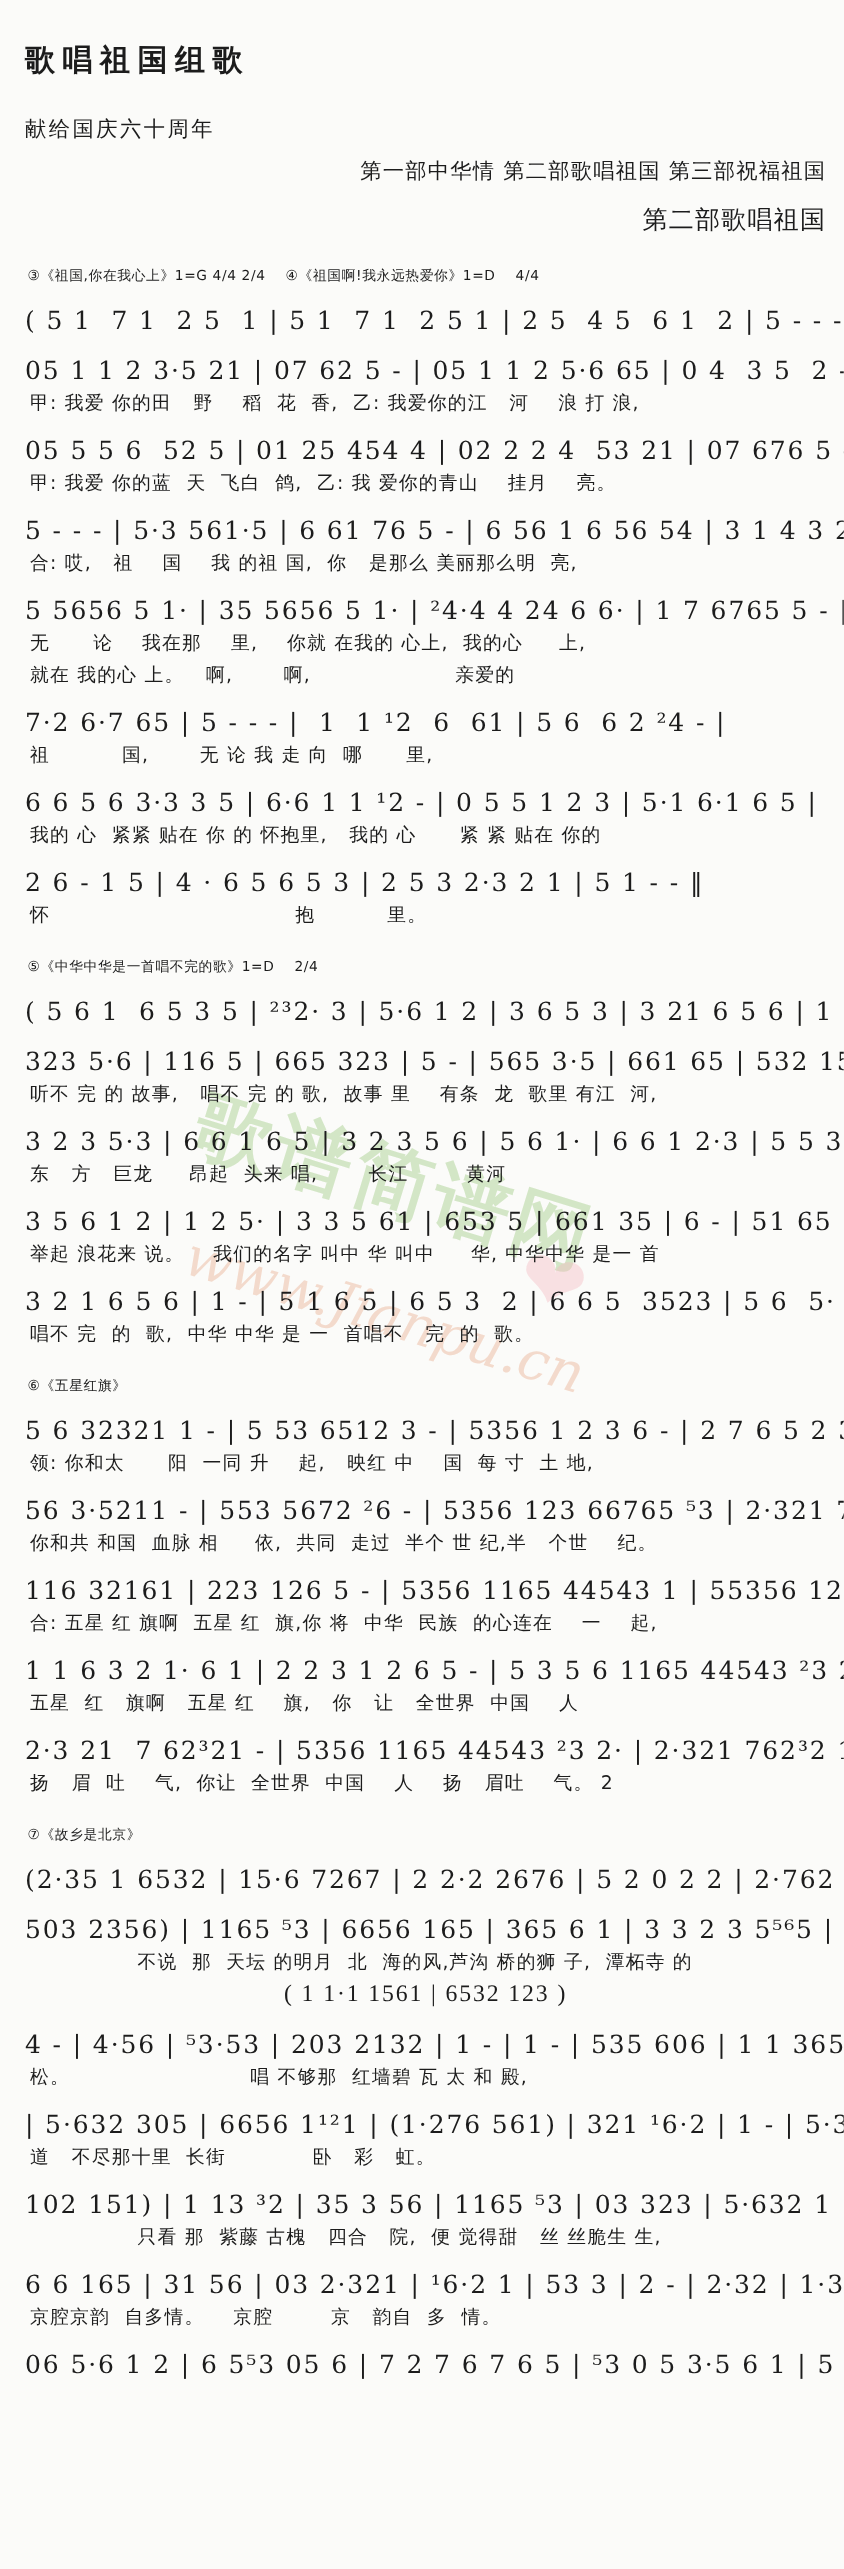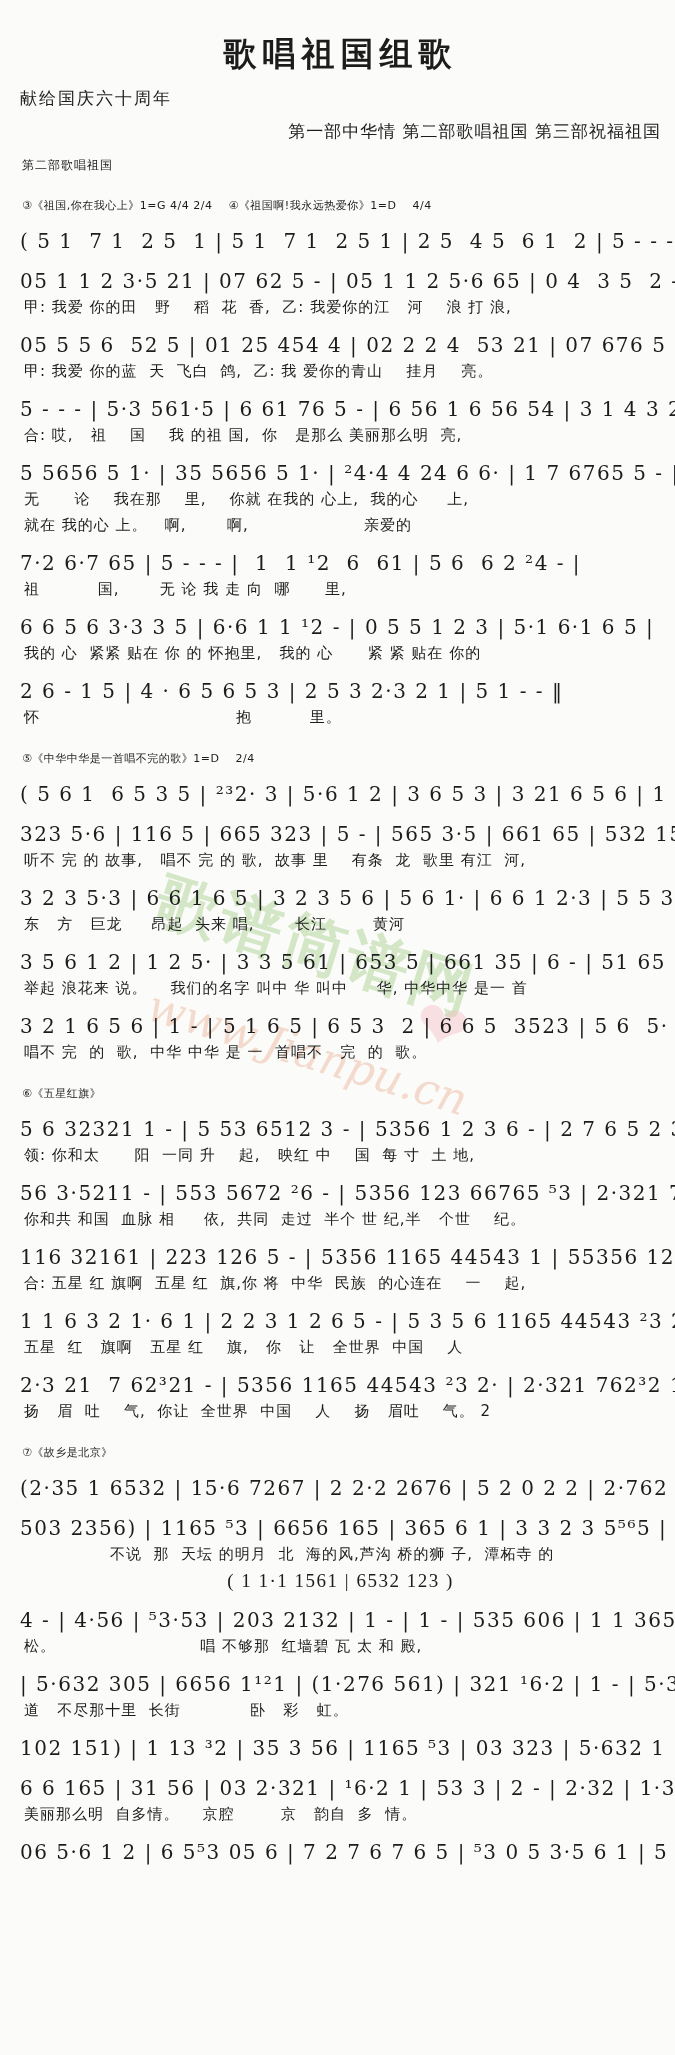--- a/index.html
+++ b/index.html
@@ -11,44 +11,44 @@
     overflow:hidden;
     position:relative;
   }
   .sheet{
     position:relative;
     padding:26px 14px 0 20px;
     width:641px;
     z-index:2;
   }
   .title{
-    text-align:center;
     font-family:"DejaVu Serif",serif;
     font-weight:bold;
-    font-size:33px;
+    font-size:24px;
     letter-spacing:6px;
-    margin:6px 0 10px 0;
+    margin:6px 0 28px 0;
   }
   .dedication{
     text-align:left;
     padding-right:112px;
     font-size:17px;
     letter-spacing:2px;
     margin-bottom:10px;
   }
   .parts{
     text-align:right;
     font-size:17px;
     letter-spacing:1px;
     margin-bottom:14px;
   }
   .section-label{
-    font-size:12px;
+    font-size:20px;
     letter-spacing:1px;
     margin:4px 0 2px 2px;
+    text-align:right;
   }
   .line{white-space:pre;}
   .songhead{
     font-size:11px;
     letter-spacing:.5px;
     margin:24px 0 6px 2px;
   }
   .notation{
     font-family:"DejaVu Serif",serif;
     font-size:20px;
@@ -160,17 +160,18 @@
       <div class="line songhead">⑦《故乡是北京》</div>
       <div class="line notation">(2·35 1 6532 | 15·6 7267 | 2 2·2 2676 | 5 2 0 2 2 | 2·762 267·6 |</div>
       <div class="line notation">503 2356) | 1165 ⁵3 | 6656 165 | 365 6 1 | 3 3 2 3 5⁵⁶5 | 03 33 23 |</div>
       <div class="line lyrics-indent">不说  那  天坛 的明月  北  海的风,芦沟 桥的狮 子,  潭柘寺 的</div>
       <div class="line notation-center">( 1 1·1 1561 | 6532 123 )</div>
       <div class="line notation">4 - | 4·56 | ⁵3·53 | 203 2132 | 1 - | 1 - | 535 606 | 1 1 3656 | 5 6 1 ¹6 |</div>
       <div class="line lyrics">松。                         唱 不够那  红墙碧 瓦 太 和 殿,</div>
       <div class="line notation">| 5·632 305 | 6656 1¹²1 | (1·276 561) | 321 ¹6·2 | 1 - | 5·351 6532 |</div>
       <div class="line lyrics">道   不尽那十里  长街            卧   彩   虹。</div>
       <div class="line notation">102 151) | 1 13 ³2 | 35 3 56 | 1165 ⁵3 | 03 323 | 5·632 1 | 235 ⁵⁶5 |</div>
+      <div class="line lyrics-indent">只看 那  紫藤 古槐   四合   院,  便 觉得甜   丝 丝脆生 生,</div>
       <div class="line notation">6 6 165 | 31 56 | 03 2·321 | ¹6·2 1 | 53 3 | 2 - | 2·32 | 1·321 656 |</div>
-      <div class="line lyrics">美丽那么明  自多情。    京腔        京   韵自  多  情。</div>
+      <div class="line lyrics">京腔京韵  自多情。    京腔        京   韵自  多  情。</div>
       <div class="line notation">06 5·6 1 2 | 6 5⁵3 05 6 | 7 2 7 6 7 6 5 | ⁵3 0 5 3·5 6 1 | 5 ⁶5· | 5 0 ‖</div>
     </div>
 </div>
 
 </body></html>

